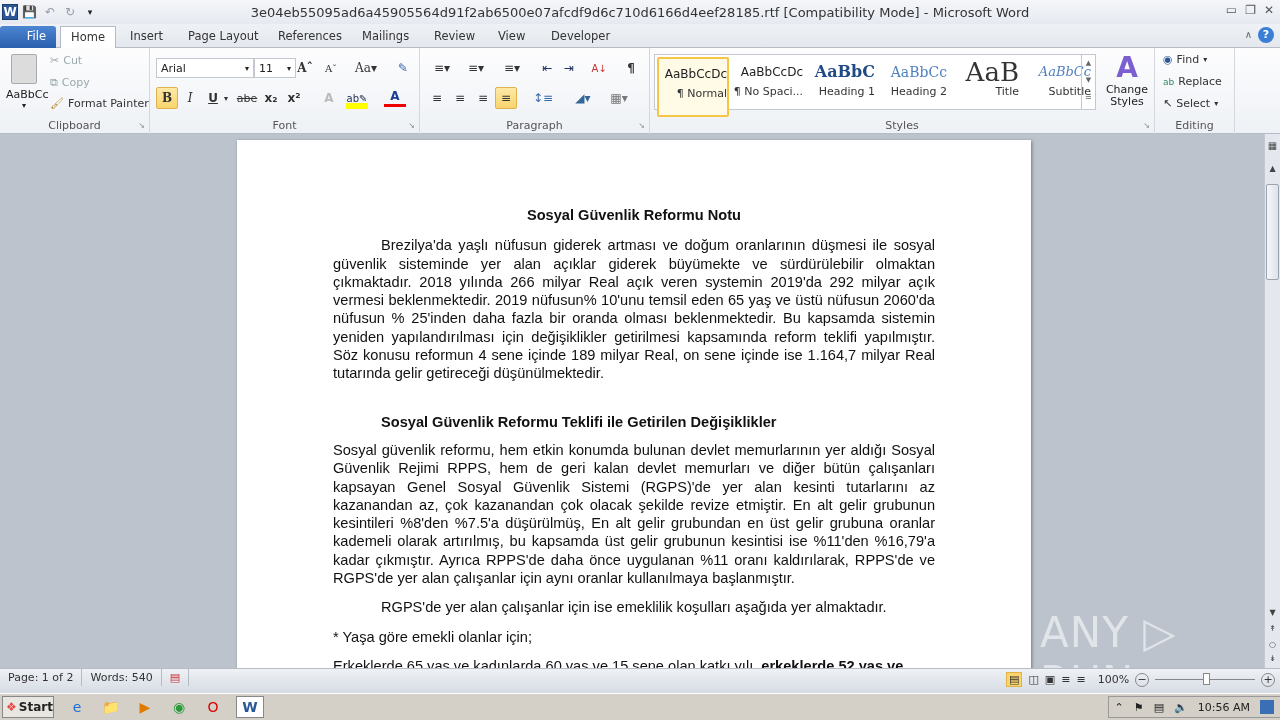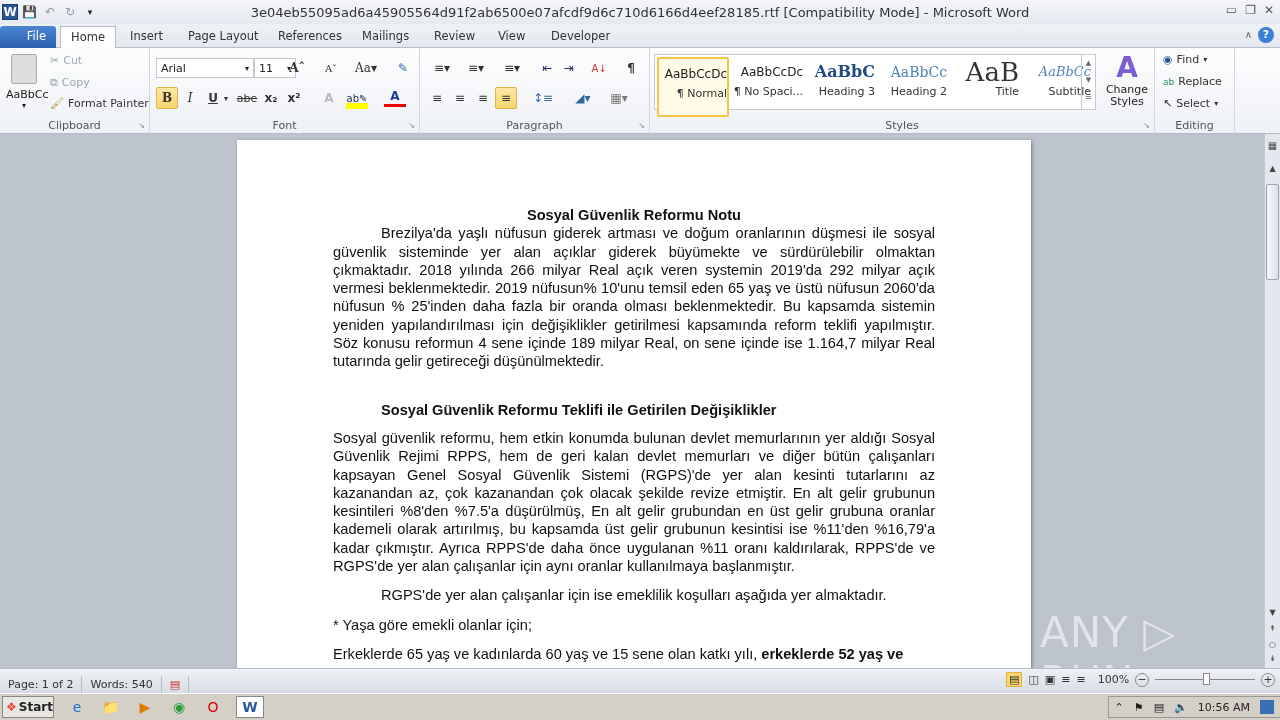--- a/index.html
+++ b/index.html
@@ -24,30 +24,30 @@
 .btnsq{position:absolute;width:22px;height:22px;display:flex;align-items:center;justify-content:center;font-size:12px;color:#333}
 .btnsq.on{background:linear-gradient(#fde9a7,#f8d46c);border:1px solid #e0b34a;border-radius:2px}
 .gallery{position:absolute;left:4px;top:6px;width:442px;height:56px;border:1px solid #c4c9d1;background:#fff}
 .style{position:absolute;top:2px;width:72px;height:60px;text-align:right}
 .style.sel{border:2px solid #f3c646;background:#fffbe6;border-radius:2px}
 .style .pv{height:28px;line-height:30px;white-space:nowrap;overflow:hidden;color:#222}
 .style .nm{font-size:11px;color:#333}
 .docarea{position:absolute;top:134px;left:0;width:1264px;height:534px;background:#bcc3cd;overflow:hidden}
 .page{position:absolute;left:237px;top:6px;width:794px;height:560px;background:#fff;box-shadow:1px 1px 3px #777}
 .doc{position:absolute;left:96px;top:66px;width:602px;font-family:"Liberation Sans",sans-serif;font-size:14.6px;line-height:18.3px;color:#111}
-.doc h1{font-size:14.6px;font-weight:bold;text-align:center;margin-bottom:0}
+.doc h1{font-size:14.6px;font-weight:bold;text-align:center;margin-bottom:12px}
 .doc h2{font-size:14.6px;font-weight:bold;margin-left:48px;margin-top:30px;margin-bottom:10px}
 .doc p{text-align:justify}
 .doc p.ind{text-indent:48px}
 .doc p.sp{margin-top:11px}
 .vscroll{position:absolute;top:134px;left:1264px;width:16px;height:534px;background:#e4e8ee;border-left:1px solid #c4c9d1}
 .thumb{position:absolute;left:1px;top:50px;width:13px;height:96px;background:linear-gradient(90deg,#f4f6f9,#dde2e9);border:1px solid #9aa3b0;border-radius:2px}
 .sarrow{position:absolute;left:0;width:15px;text-align:center;font-size:8px;color:#444}
 .watermark{position:absolute;left:1040px;top:608px;font-size:42px;color:rgba(255,255,255,0.55);font-family:"DejaVu Sans",sans-serif;letter-spacing:1px}
-.statusbar{position:absolute;top:668px;left:0;width:1280px;height:25px;background:linear-gradient(#eef1f5,#d7dce4);border-top:1px solid #b6bcc6;display:flex;align-items:flex-end;font-size:11px;color:#333}
+.statusbar{position:absolute;top:668px;left:0;width:1280px;height:25px;background:linear-gradient(#eef1f5,#d7dce4);border-top:1px solid #b6bcc6;display:flex;align-items:flex-start;font-size:11px;color:#333}
 .sb-item{padding:0 8px;border-right:1px solid #b6bcc6;height:17px;line-height:17px}
 .taskbar{position:absolute;top:693px;left:0;width:1280px;height:27px;background:#d4d0c8;border-top:1px solid #fff;display:flex;align-items:center}
 .startbtn{margin-left:2px;height:22px;width:52px;border:1px solid #888;background:#e8e6e0;font-weight:bold;font-size:12px;display:flex;align-items:center;gap:2px;padding-left:3px}
 .tbicon{width:22px;height:22px;margin-left:12px;display:flex;align-items:center;justify-content:center;font-size:14px}
 .tray{position:absolute;right:0;top:2px;height:22px;border:1px solid #999;border-right:none;display:flex;align-items:center;gap:10px;padding:0 6px;font-size:11px}
 </style>
 </head>
 <body>
 
 <div class="titlebar">
@@ -106,21 +106,21 @@
 
   <div class="group" style="left:150px;width:270px">
     <div class="combo" style="left:6px;top:10px;width:98px">
         <span>Arial</span>
         <span style="font-size:8px">▾</span>
       </div>
     <div class="combo" style="left:104px;top:10px;width:42px">
         <span>11</span>
         <span style="font-size:8px">▾</span>
       </div>
-    <div class="btnsq" style="left:136px;top:9px;font-weight:bold;font-family:'DejaVu Serif',serif">Aˆ</div>
+    <div class="btnsq" style="left:144px;top:9px;font-weight:bold;font-family:'DejaVu Serif',serif">Aˆ</div>
     <div class="btnsq" style="left:170px;top:9px;font-size:10px;font-family:'DejaVu Serif',serif">Aˇ</div>
     <div class="btnsq" style="left:202px;top:9px;font-family:'DejaVu Serif',serif;width:28px">Aa▾</div>
     <div class="btnsq" style="left:242px;top:9px;color:#36a">✎</div>
     <div class="btnsq on" style="left:6px;top:39px;font-weight:bold;font-family:'DejaVu Serif',serif">B</div>
     <div class="btnsq" style="left:29px;top:39px;font-style:italic;font-family:'DejaVu Serif',serif">I</div>
     <div class="btnsq" style="left:52px;top:39px;text-decoration:underline;font-weight:bold">U</div>
     <div class="btnsq" style="left:70px;top:39px;font-size:8px;width:12px">▾</div>
     <div class="btnsq" style="left:86px;top:39px;text-decoration:line-through;font-size:11px">abe</div>
     <div class="btnsq" style="left:110px;top:39px;font-weight:bold">x₂</div>
     <div class="btnsq" style="left:133px;top:39px;font-weight:bold">x²</div>
@@ -155,21 +155,21 @@
       <div class="style sel" style="left:2px">
         <div class="pv" style="font-size:12px">AaBbCcDc</div>
         <div class="nm">¶ Normal</div>
       </div>
       <div class="style" style="left:76px">
         <div class="pv" style="font-size:12px">AaBbCcDc</div>
         <div class="nm">¶ No Spaci...</div>
       </div>
       <div class="style" style="left:148px">
         <div class="pv" style="font-size:16px;font-weight:bold;color:#1f4a87;font-family:'DejaVu Serif',serif">AaBbC</div>
-        <div class="nm">Heading 3</div>
+        <div class="nm">Heading 1</div>
       </div>
       <div class="style" style="left:220px">
         <div class="pv" style="font-size:14px;color:#4f81bd;font-family:'DejaVu Serif',serif">AaBbCc</div>
         <div class="nm">Heading 2</div>
       </div>
       <div class="style" style="left:292px">
         <div class="pv" style="font-size:26px;font-family:'DejaVu Serif',serif;color:#333">AaB</div>
         <div class="nm">Title</div>
       </div>
       <div class="style" style="left:364px">

